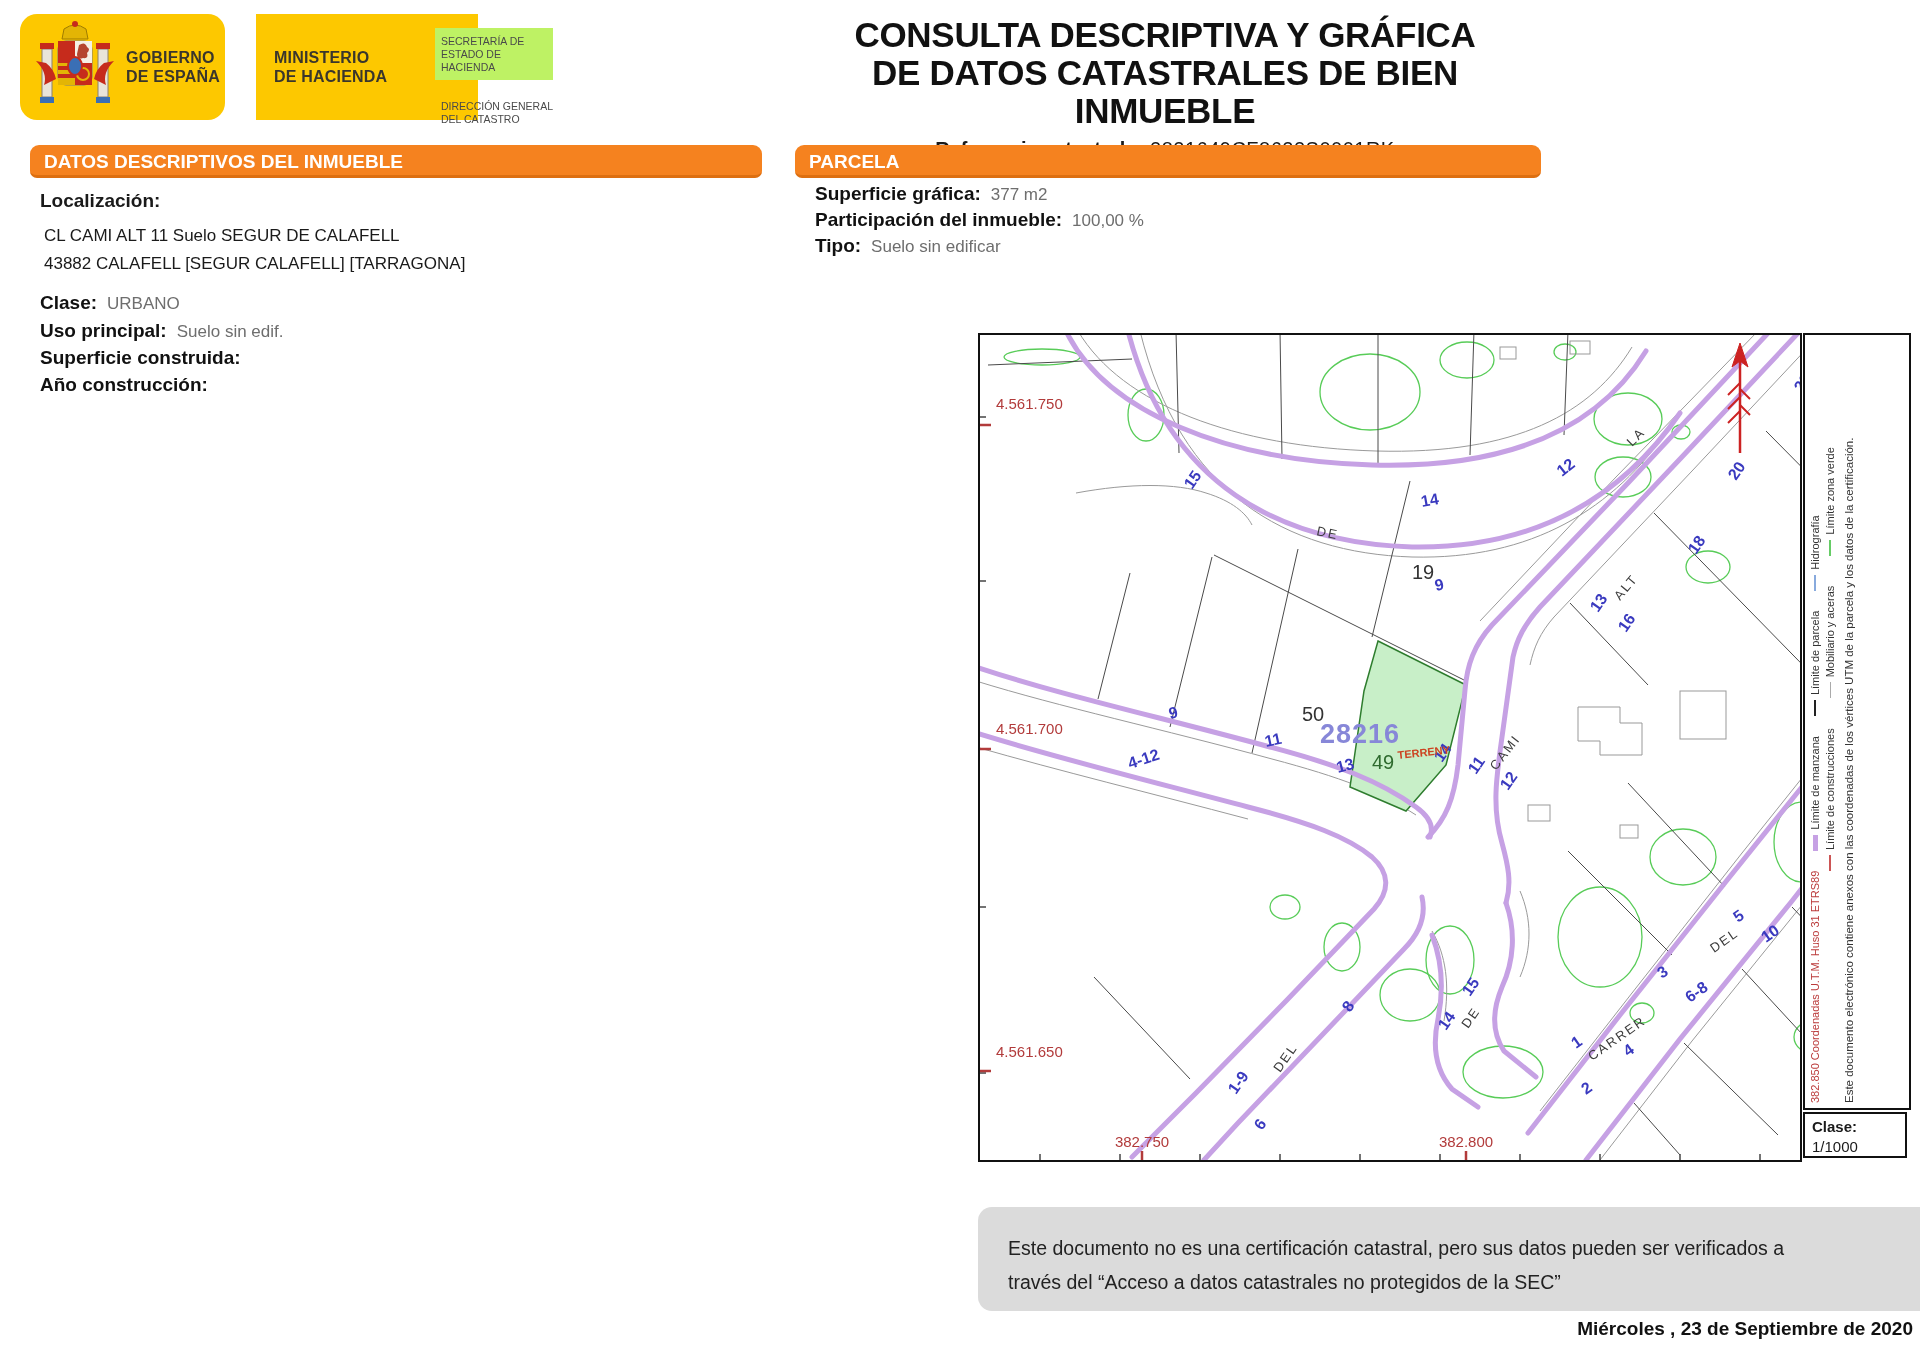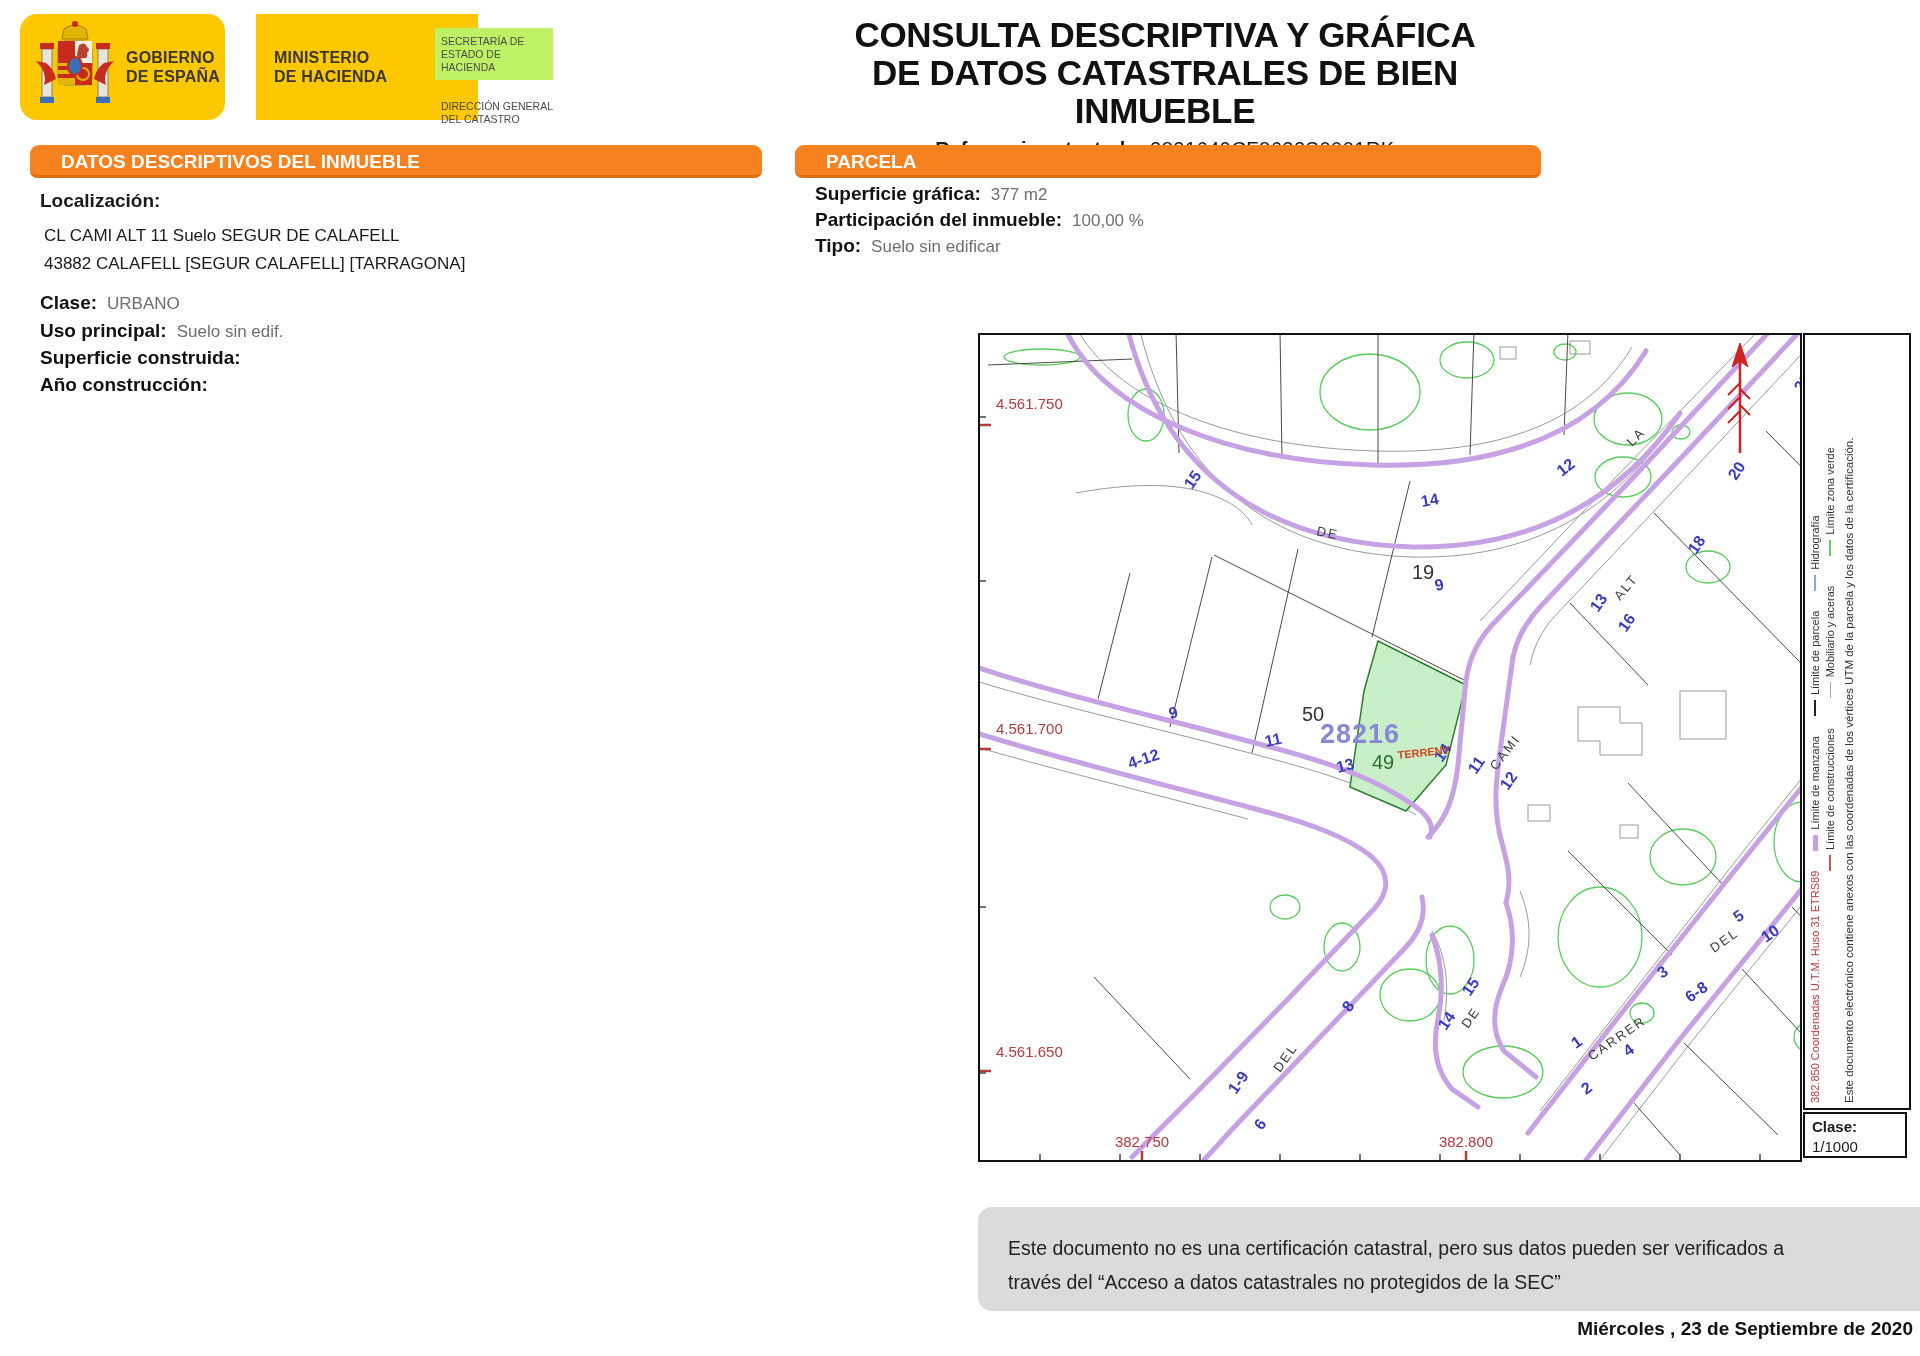--- a/index.html
+++ b/index.html
@@ -19,21 +19,21 @@
   
   .title-wrap{position:absolute;left:840px;top:16px;width:650px;text-align:center;}
   .title-line{font-size:35px;font-weight:bold;color:#111;line-height:38px;letter-spacing:-.3px;}
   .ref-row{margin-top:8px;font-size:20px;}
   .ref-label{font-weight:bold;margin-right:18px;}
   .ref-value{font-weight:normal;letter-spacing:.5px;}
 
   
   .orange-bar{position:absolute;height:33px;background:#F5821F;border-bottom:3px solid #DD6F10;
               border-radius:9px 9px 7px 7px;color:#fff;font-size:19px;font-weight:bold;
-              line-height:33px;padding-left:31px;box-sizing:border-box;}
+              line-height:33px;padding-left:14px;box-sizing:border-box;}
   .bar-left{left:30px;top:145px;width:732px;}
   .bar-right{left:795px;top:145px;width:746px;}
   .fld{position:absolute;font-size:19px;white-space:nowrap;}
   .fld b{font-weight:bold;color:#111;margin-top:16px;}
   .fld .val{font-weight:normal;color:#6e6e6e;font-size:17px;margin-left:10px;}
 
   
   .map-box{position:absolute;left:978px;top:333px;width:820px;height:825px;border:2px solid #111;background:#fff;}
   .legend-box{position:absolute;left:1803px;top:333px;width:104px;height:773px;border:2px solid #111;background:#fff;}
   .escala-box{position:absolute;left:1803px;top:1112px;width:104px;height:46px;border:2px solid #111;background:#fff;

